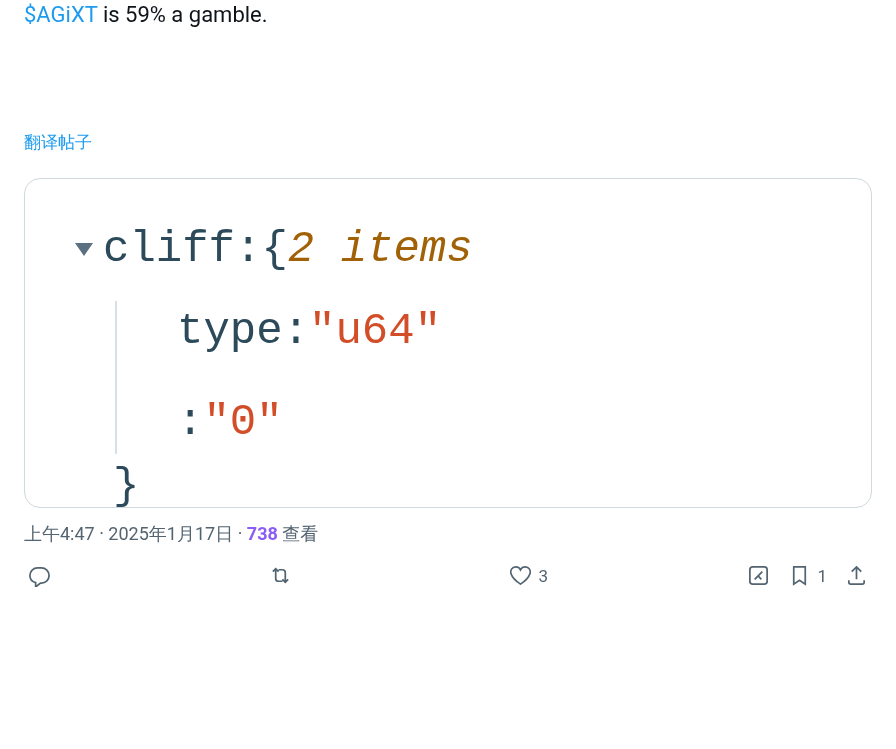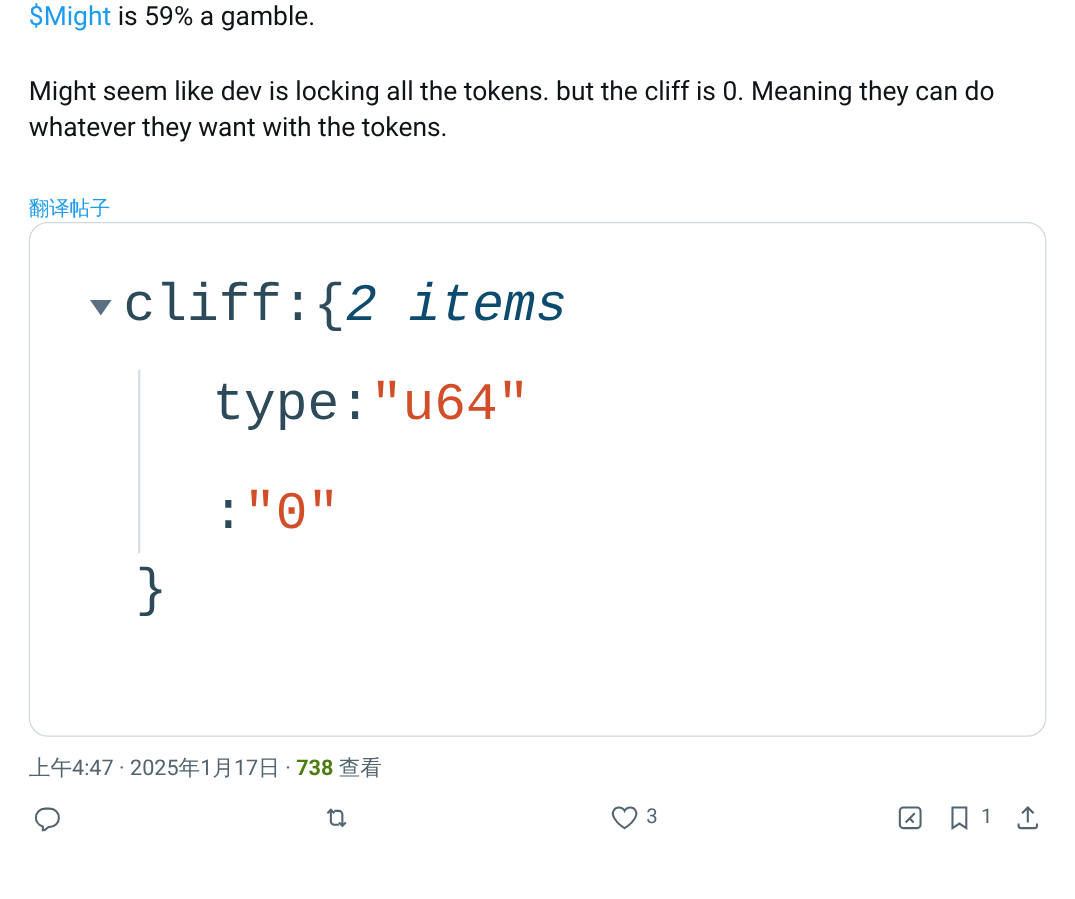--- a/index.html
+++ b/index.html
@@ -21,27 +21,27 @@
       margin-bottom: 8px;
     }
     .tweet-text .cashtag {
       color: #1d9bf0;
     }
     .translate-link {
       color: #1d9bf0;
       font-size: 17px;
       cursor: pointer;
       display: inline-block;
-      margin-bottom: 0;
+      margin-bottom: 24px;
     }
     .media-container {
       border: 1px solid #cfd9de;
       border-radius: 16px;
       overflow: hidden;
-      height: 429px;
+      height: 330px;
       margin-bottom: 14px;
       background: #fff;
     }
     .media-inner {
       padding: 40px 50px 0 50px;
       font-family: "Courier New", Courier, monospace;
       font-size: 44px;
       line-height: 1.4;
     }
     .json-row {
@@ -58,21 +58,21 @@
       margin-right: 10px;
     }
     .json-key {
       color: #2c4a5a;
       font-weight: 500;
     }
     .json-colon, .json-brace {
       color: #2c4a5a;
     }
     .json-meta {
-      color: #0c4a6e;
+      color: #a16207;
       font-style: italic;
       text-align: center;
     }
     .json-string {
       color: #d24e29;
     }
     .json-indent-line {
       border-left: 2px solid #d6e0e5;
       margin-left: 40px;
       padding-left: 60px;
@@ -87,21 +87,21 @@
       color: #2c4a5a;
       line-height: 1;
       margin-top: 10px;
     }
     .timestamp-row {
       color: #536471;
       font-size: 18px;
       margin-bottom: 18px;
     }
     .timestamp-row .bold {
-      color: #4d7c0f;
+      color: #8b5cf6;
       font-weight: 700;
     }
     .timestamp-sep {
       color: #536471;
     }
     .actions-row {
       display: flex;
       align-items: center;
       justify-content: space-between;
       padding: 0 4px;
@@ -135,23 +135,22 @@
       display: flex;
       width: 520px;
       justify-content: space-between;
     }
   </style>
 </head>
 <body>
 
 <article>
   <div class="tweet-text">
-    <span class="cashtag">$Might</span><span> is 59% a gamble.</span>
+    <span class="cashtag">$AGiXT</span><span> is 59% a gamble.</span>
     <br><br>
-    <span>Might seem like dev is locking all the tokens. but the cliff is 0. Meaning they can do whatever they want with the tokens.</span>
     <br><br>
   </div>
 
   <div class="translate-link">翻译帖子</div>
 
   <div class="media-container">
     <div class="media-inner">
       <div class="json-row">
         <span class="json-arrow"></span>
         <span class="json-key">cliff</span>

